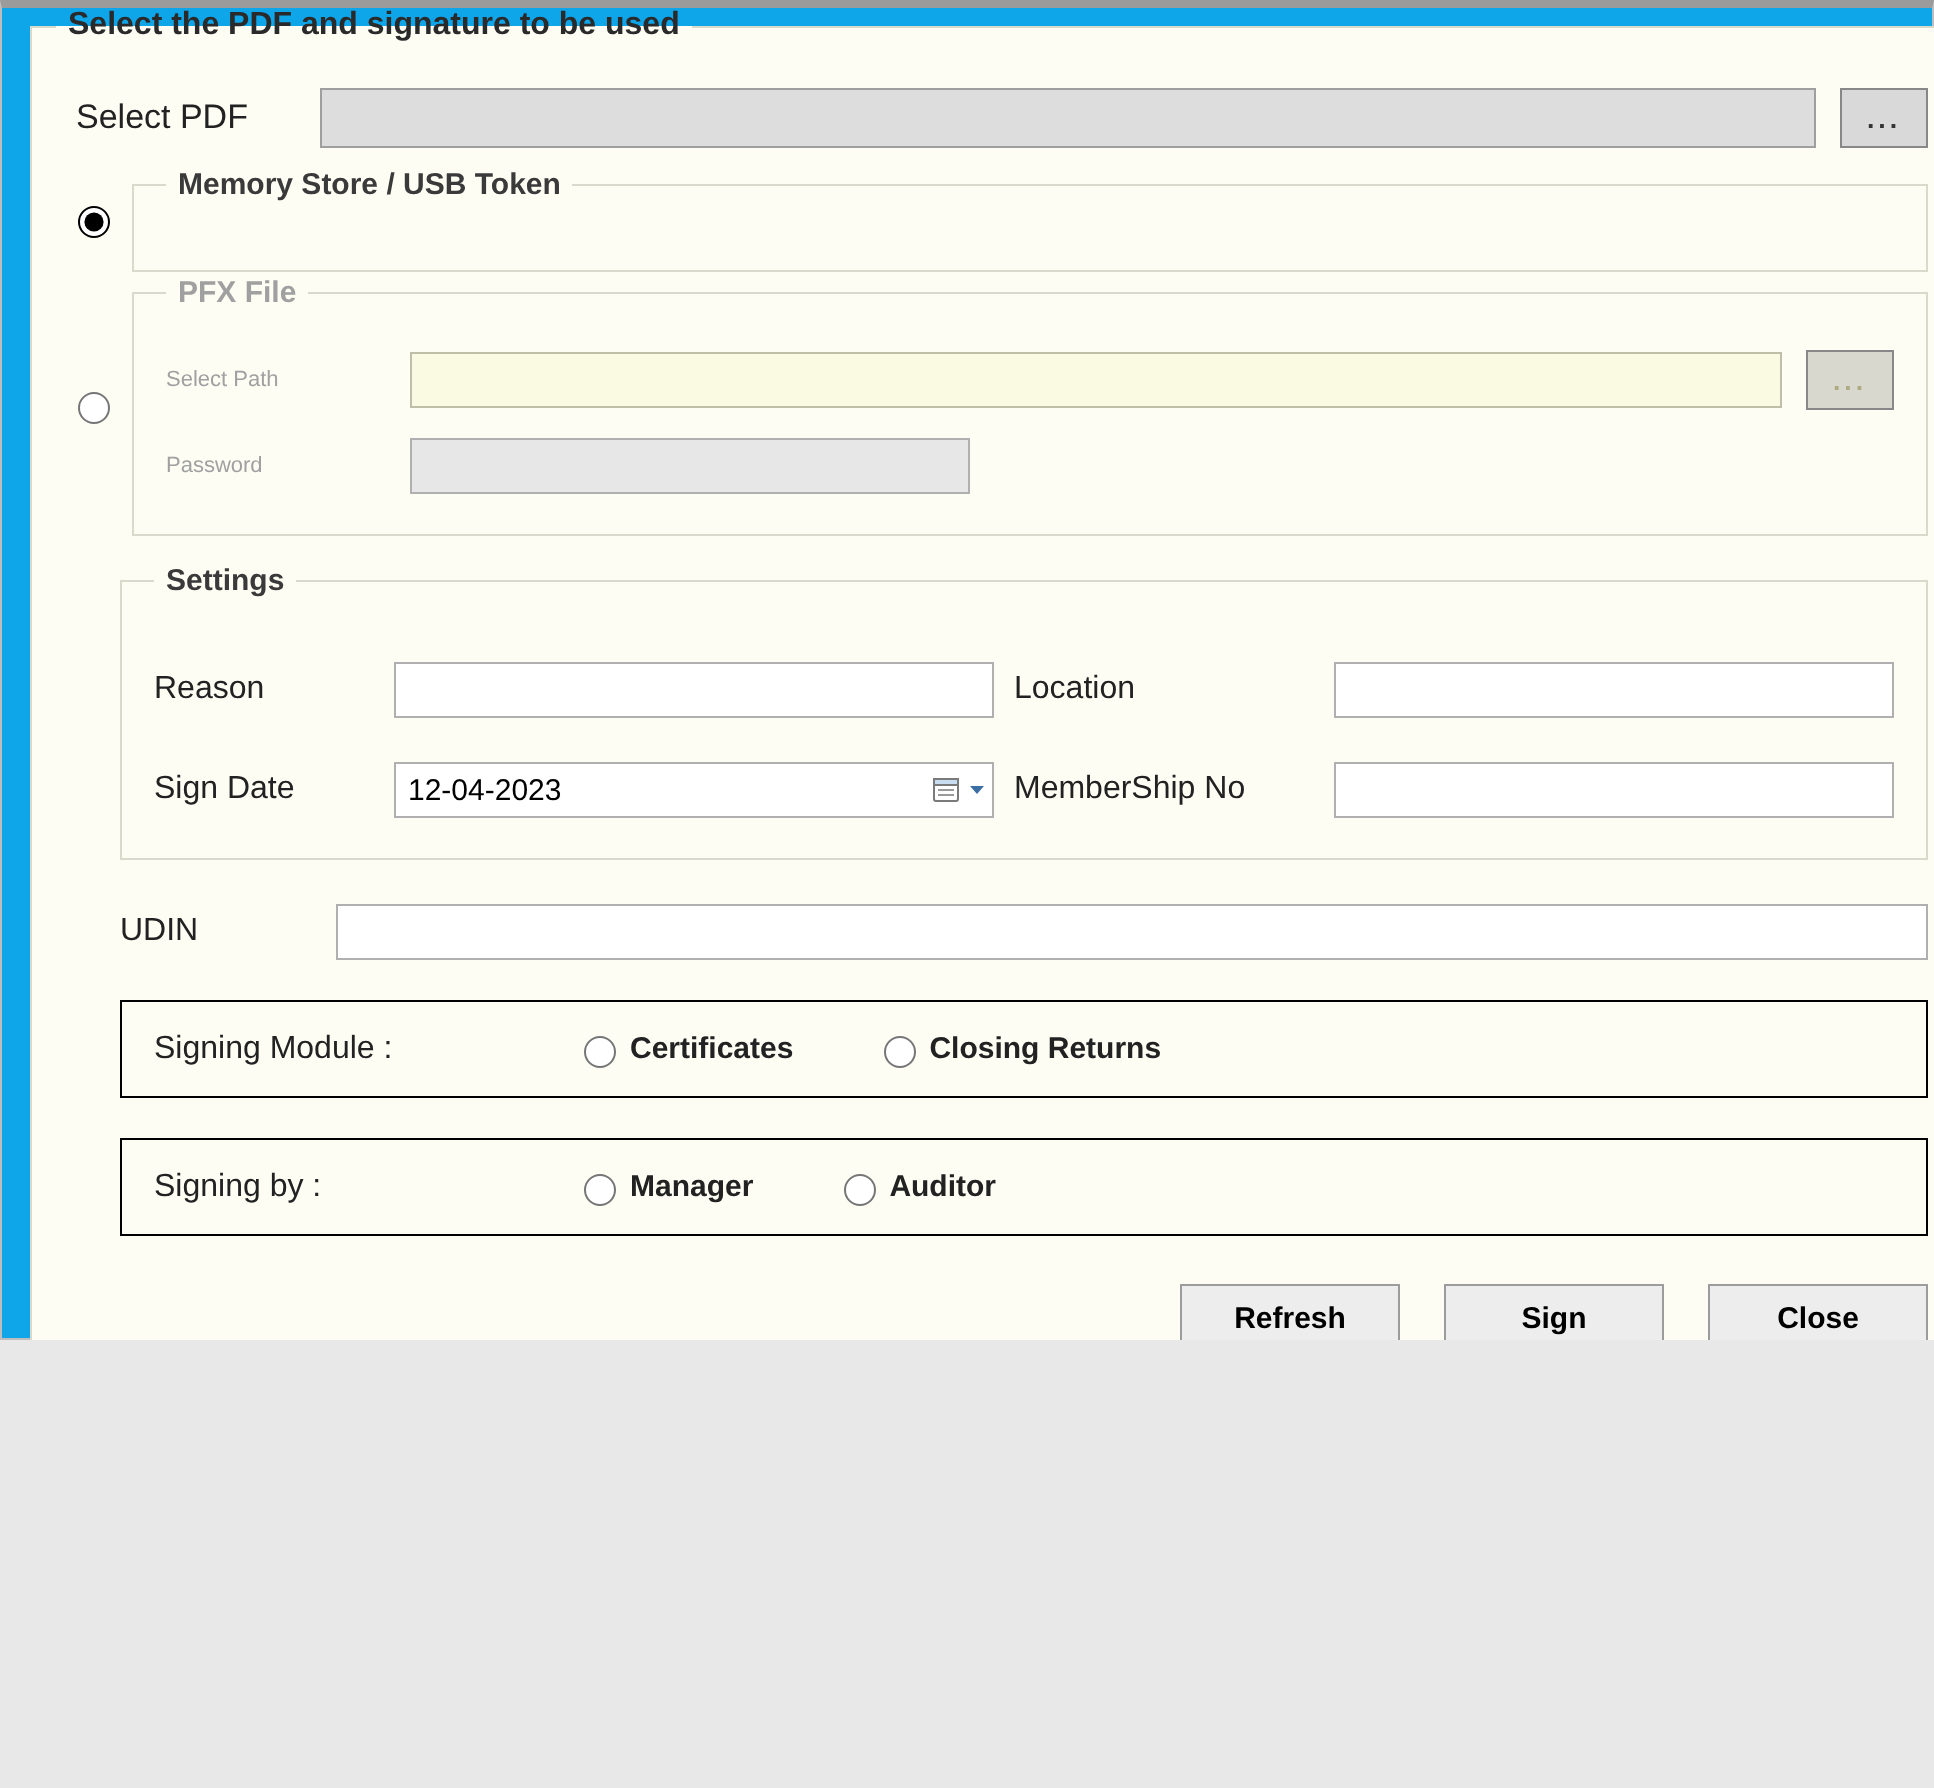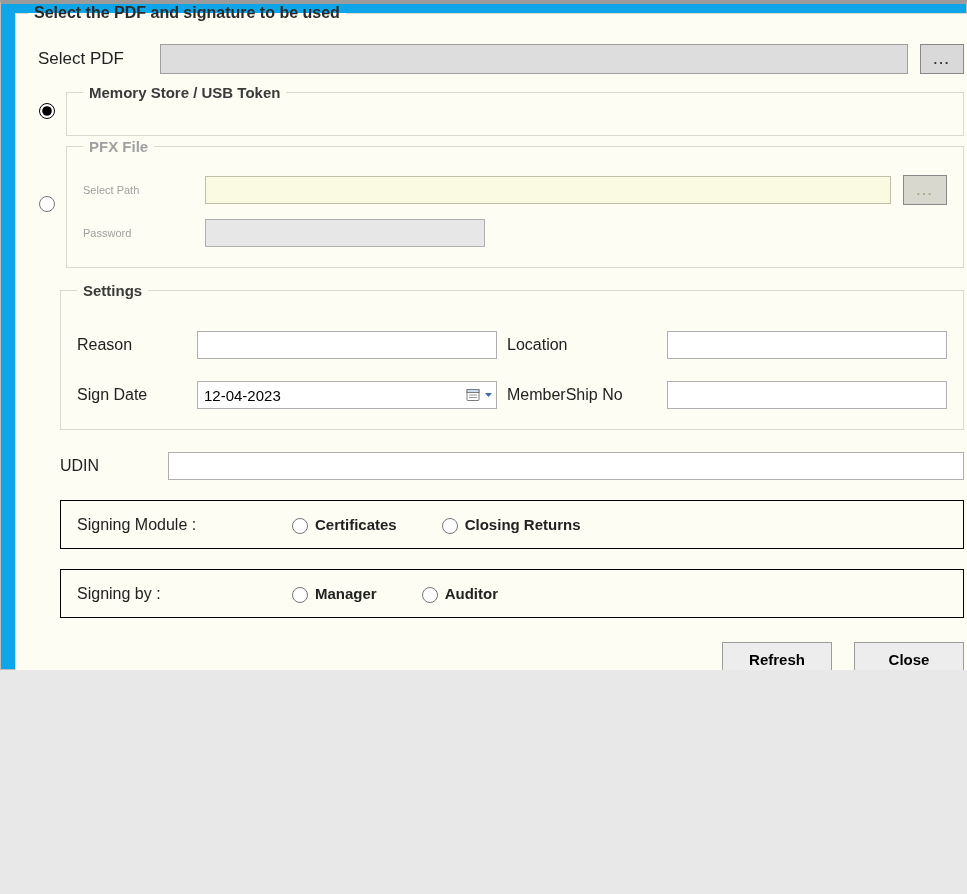--- a/index.html
+++ b/index.html
@@ -302,18 +302,19 @@
           <span>Manager</span>
         </label>
         <label class="ropt">
           <input type="radio" name="sigby" style="">
           <span>Auditor</span>
         </label>
       </div>
 
       <div class="btn-row">
         <button class="btn">Refresh</button>
+        <button class="btn">Sign</button>
         <button class="btn">Close</button>
       </div>
     </div>
 
   </fieldset>
 </div>
 
 </body></html>

